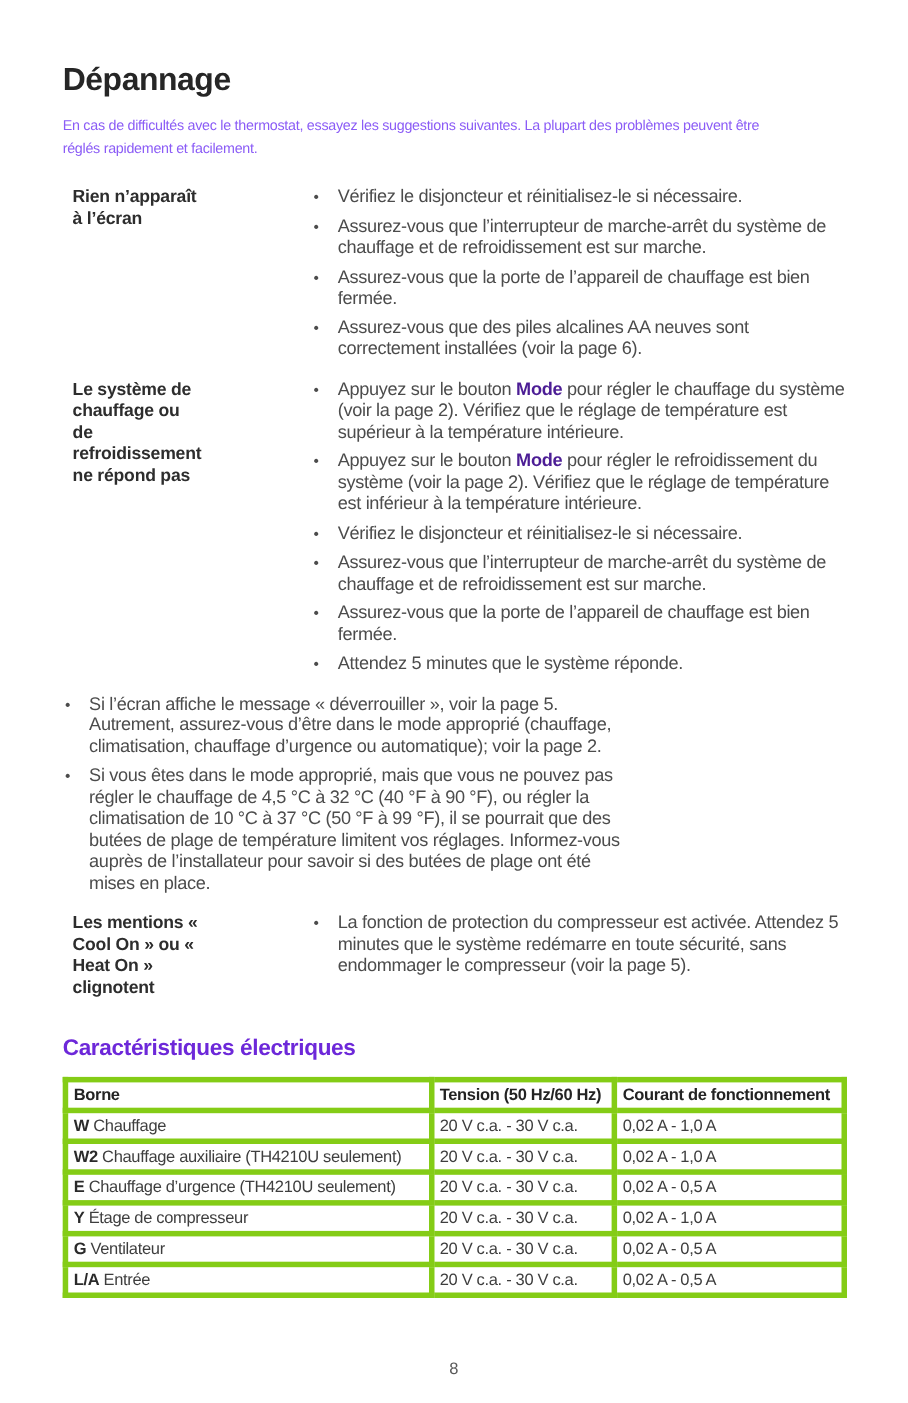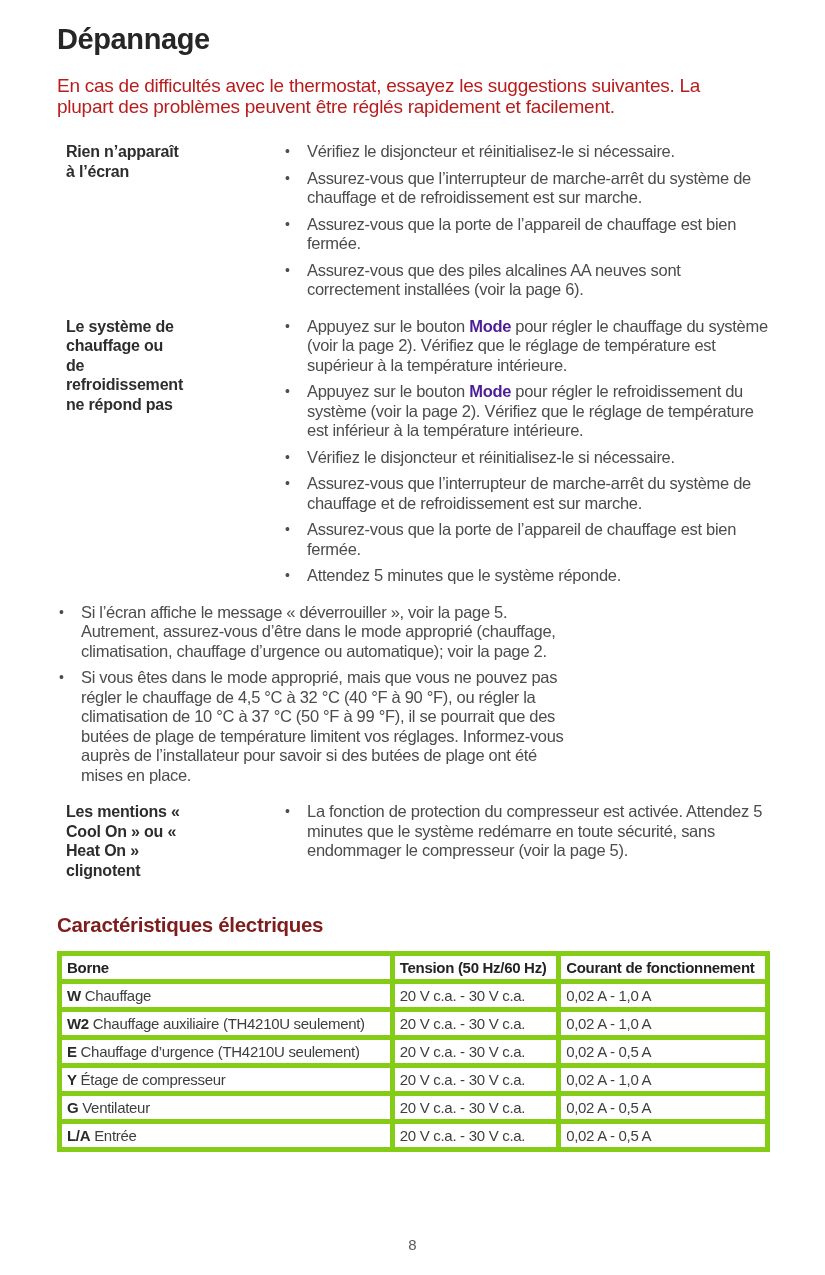--- a/index.html
+++ b/index.html
@@ -4,29 +4,29 @@
 <style>
   html, body { margin: 0; padding: 0; }
   body {
     width: 825px; height: 1275px;
     background: #ffffff;
     font-family: "Liberation Sans", sans-serif;
     color: #4c4c4c;
     position: relative;
     overflow: hidden;
   }
-  .page { padding: 22px 55px 0 57px; box-sizing: border-box; }
+  .page { padding: 56px 55px 0 57px; box-sizing: border-box; }
 
   .doc-title {
     font-size: 29px; font-weight: bold; color: #262626;
     letter-spacing: -0.4px; margin: 0 0 13px 0; line-height: 34px;
   }
   .intro {
-    font-size: 19px; line-height: 21px; letter-spacing: -0.25px;
-    color: #b91c1c; width: 645px;
+    font-size: 13px; line-height: 21px; letter-spacing: -0.25px;
+    color: #8b5cf6; width: 645px;
   }
 
   .sections { margin-top: 25px; }
   .section { display: flex; margin-bottom: 17px; gap: 46px; }
   .section-label {
     width: 180px; flex: none; box-sizing: border-box;
     padding: 0 56px 0 9px;
     font-weight: bold; font-size: 16px; line-height: 19.5px;
     color: #2d2d2d; letter-spacing: -0.2px;
   }
@@ -34,21 +34,21 @@
   .bullet {
     display: flex; margin-bottom: 7px;
     font-size: 16.5px; line-height: 19.5px; letter-spacing: -0.3px;
     color: #4c4c4c;
   }
   .bullet:last-child { margin-bottom: 0; }
   .bullet-dot { flex: none; width: 24px; padding-left: 2px; box-sizing: border-box; font-size: 14px; }
   .bullet-text b { color: #4c1d95; }
 
   .elec-heading {
-    font-size: 20.5px; font-weight: bold; color: #7f1d1d;
+    font-size: 20.5px; font-weight: bold; color: #6d28d9;
     letter-spacing: -0.3px; margin: 33px 0 14px 0;
   }
   table.elec {
     border-collapse: collapse; width: 713px;
     font-size: 15px; letter-spacing: -0.3px; color: #3e3e3e;
     border: 2px solid #4a4a4a;
   }
   table.elec th, table.elec td {
     border: 5px solid #84cc16;
     padding: 2px 4px 3px 5px;

